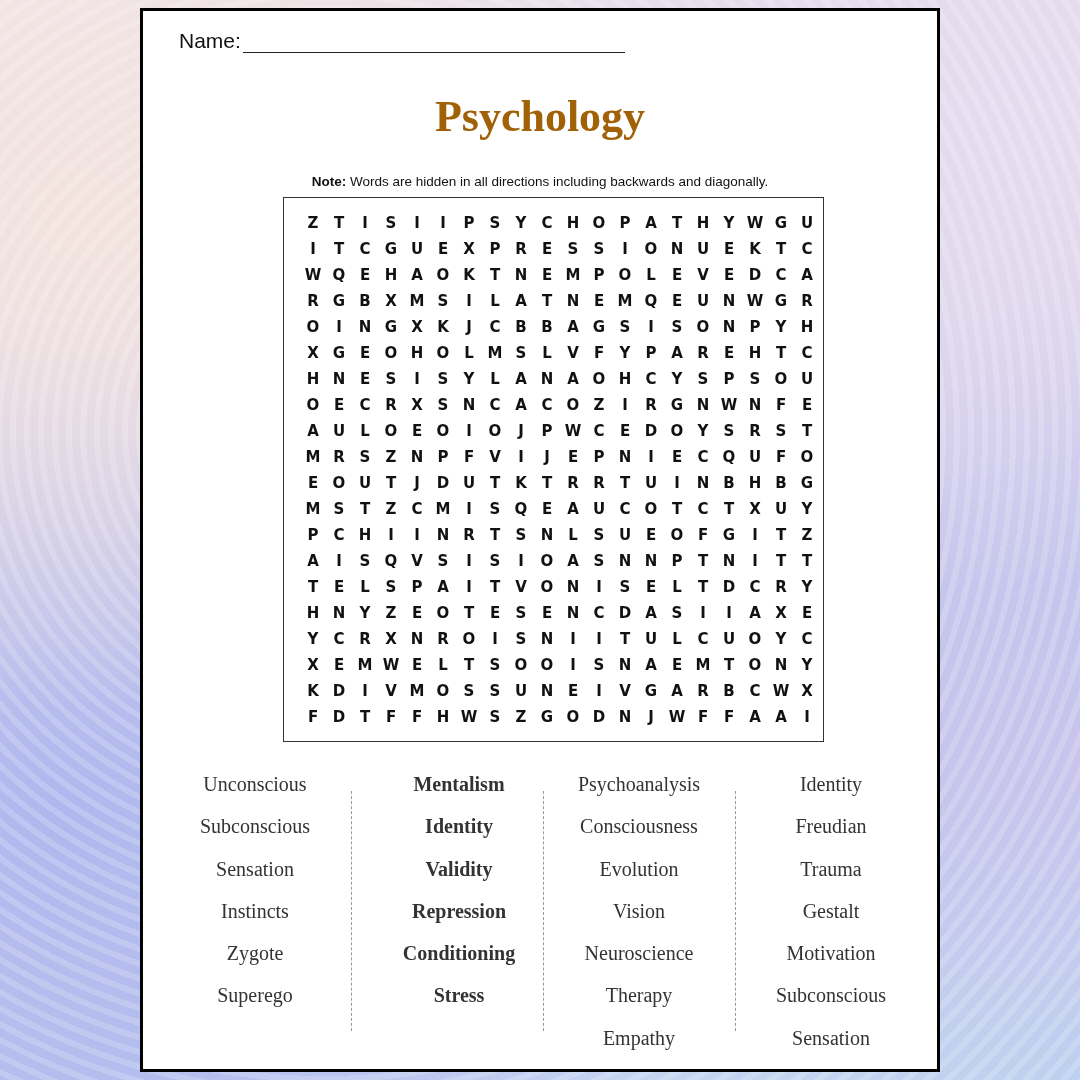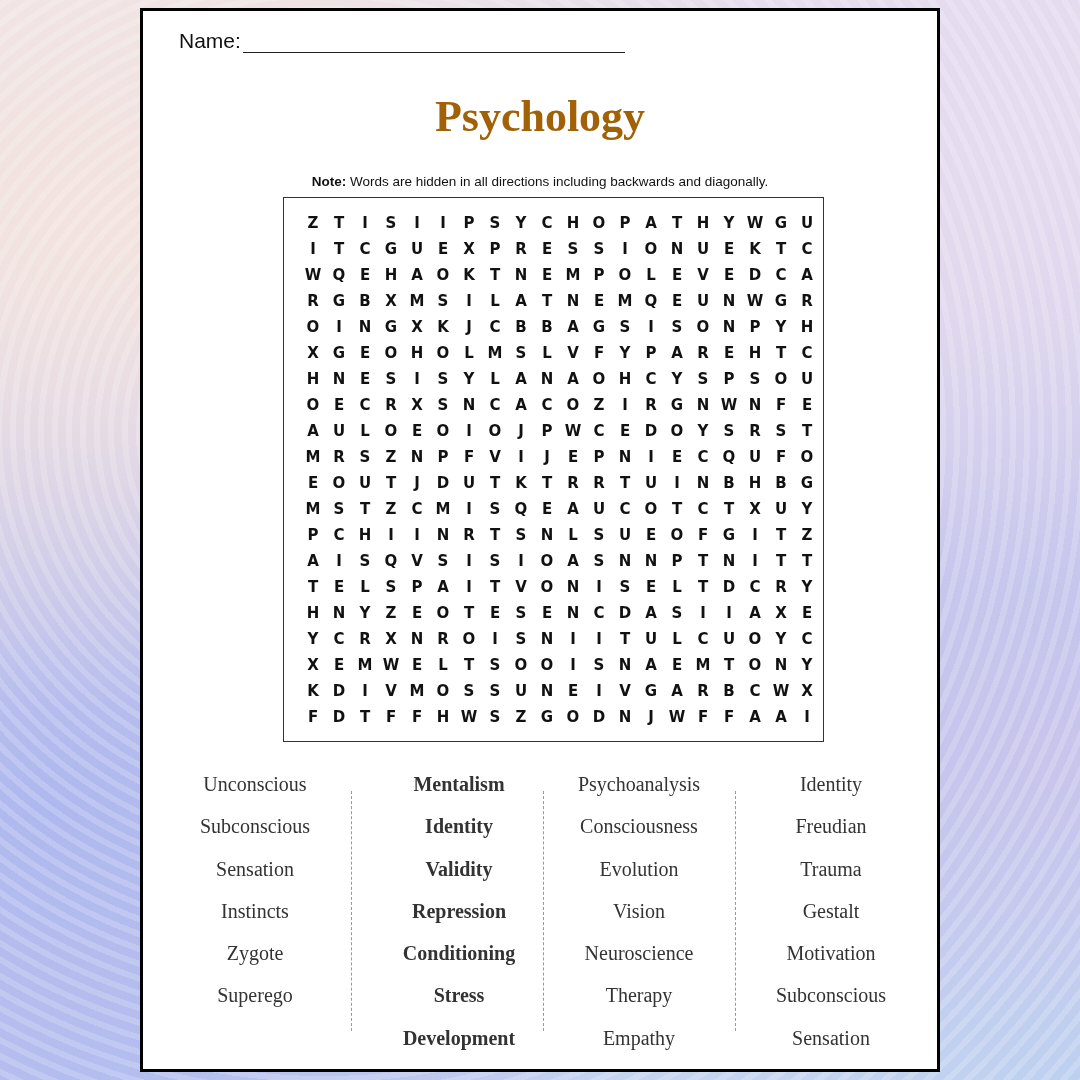--- a/index.html
+++ b/index.html
@@ -503,21 +503,20 @@
         <div class="word">Zygote</div>
         <div class="word">Superego</div>
       </div>
       <div class="col" style="left: 204px; font-weight: bold;">
         <div class="word">Mentalism</div>
         <div class="word">Identity</div>
         <div class="word">Validity</div>
         <div class="word">Repression</div>
         <div class="word">Conditioning</div>
         <div class="word">Stress</div>
-        <div class="word">Development</div>
       </div>
       <div class="col" style="left: 384px;">
         <div class="word">Psychoanalysis</div>
         <div class="word">Consciousness</div>
         <div class="word">Evolution</div>
         <div class="word">Vision</div>
         <div class="word">Neuroscience</div>
         <div class="word">Therapy</div>
         <div class="word">Empathy</div>
       </div>

